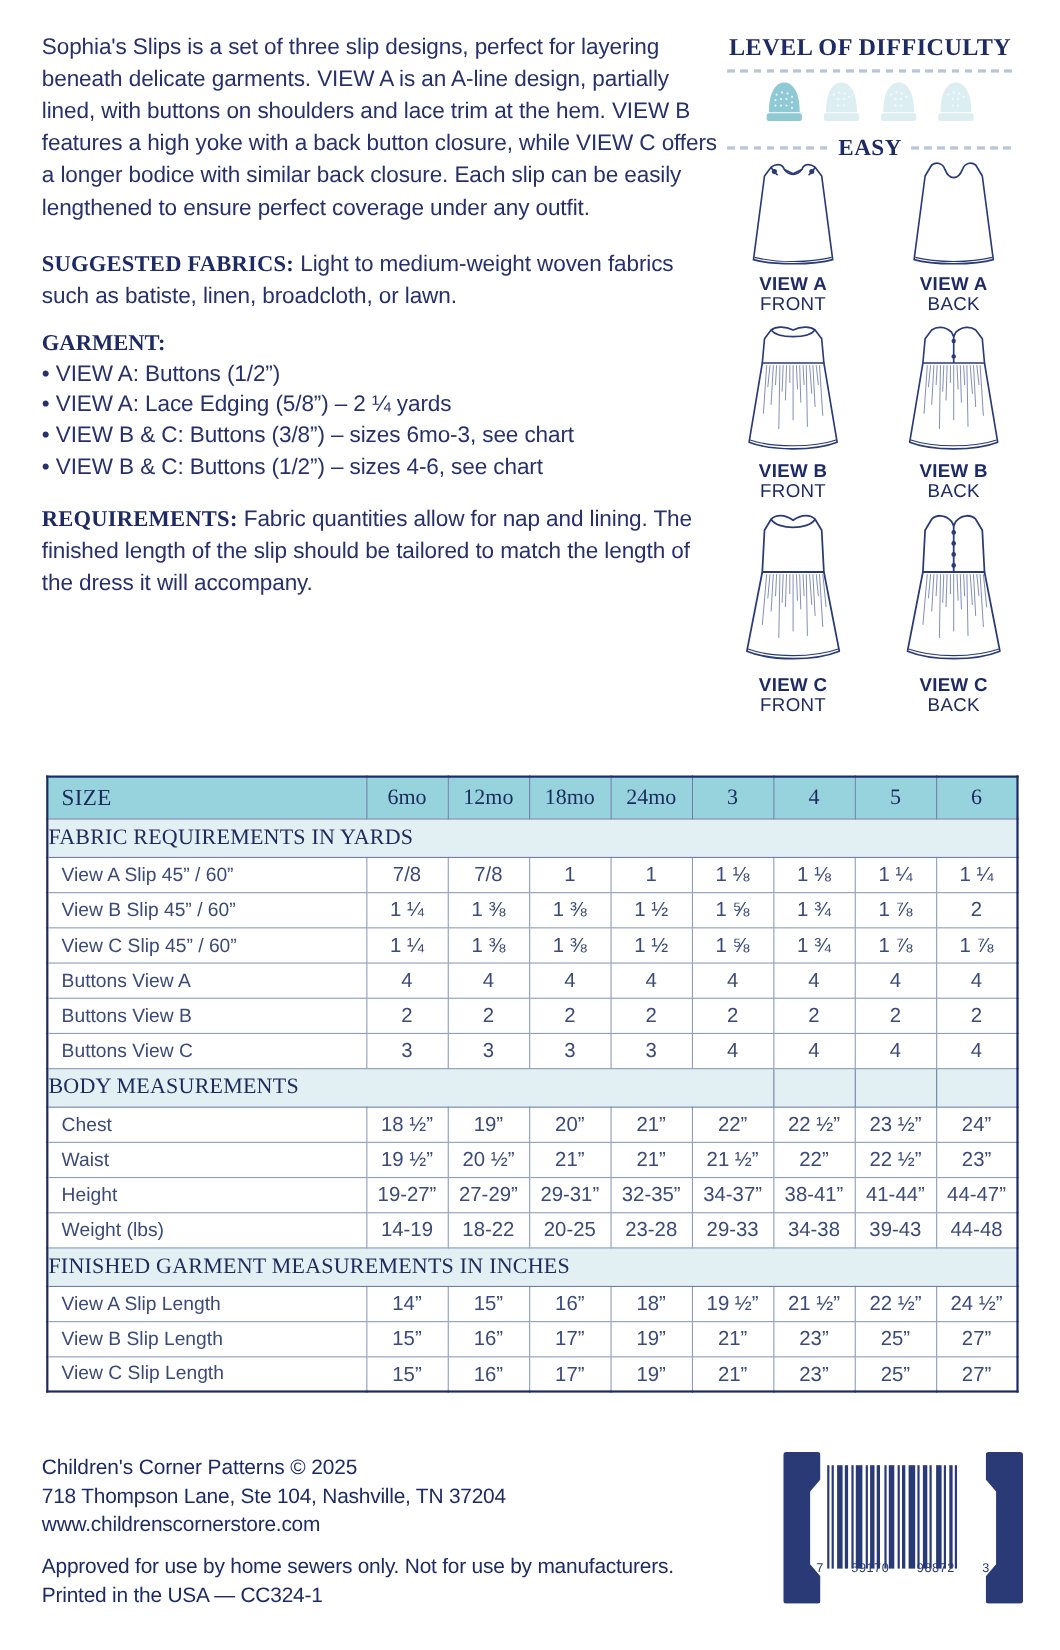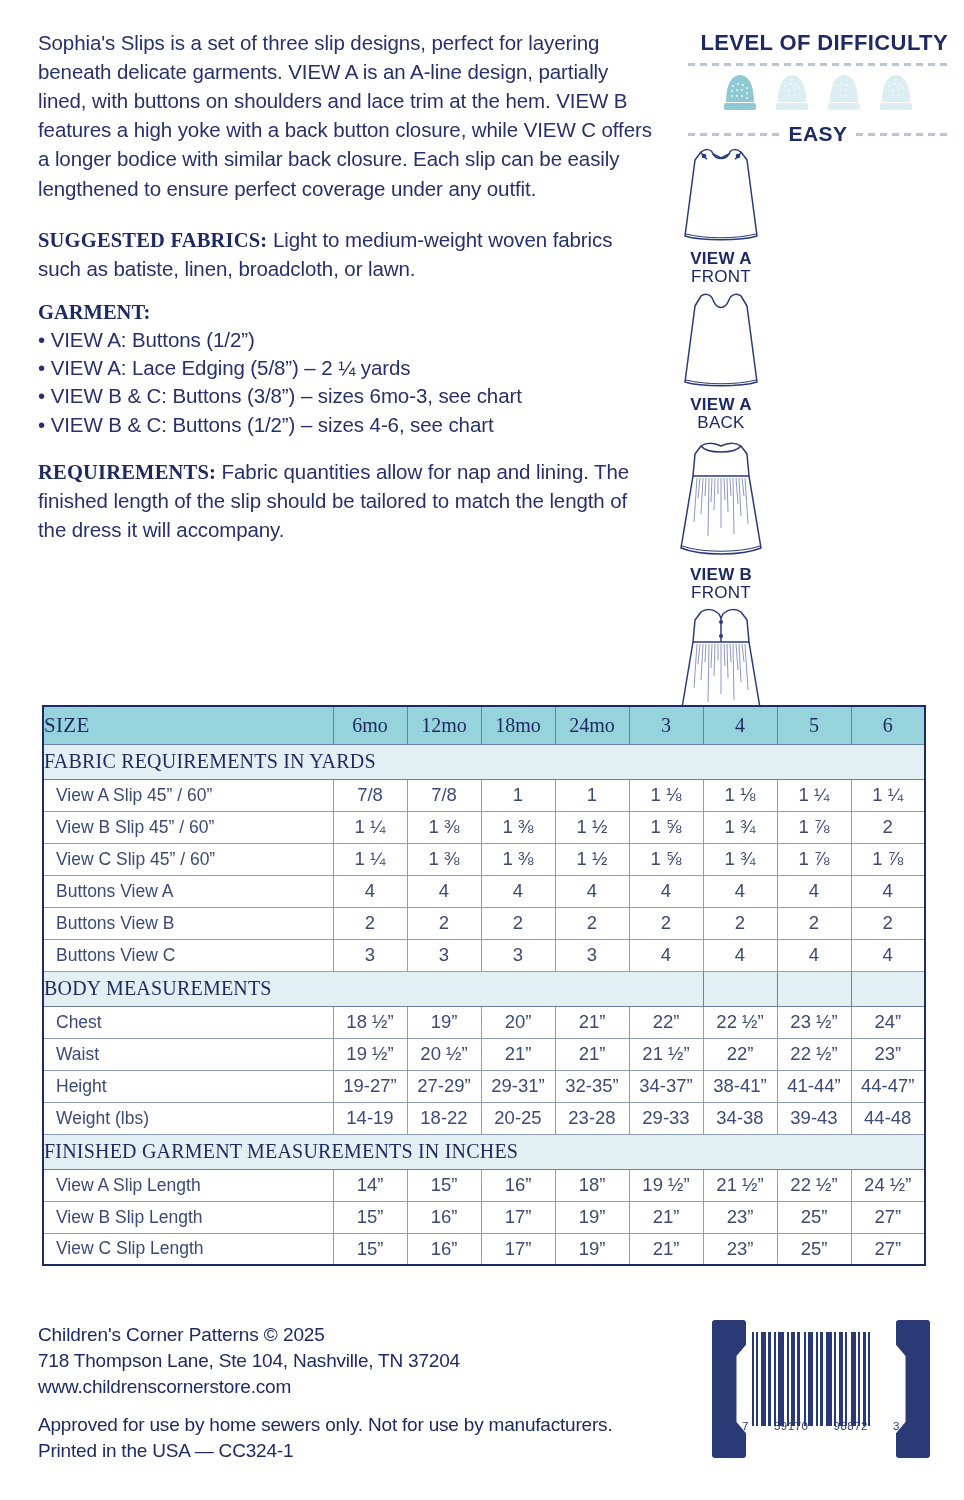--- a/index.html
+++ b/index.html
@@ -55,41 +55,41 @@
     margin-bottom:2px;
   }
   .notion-item {
     font-size:20.5px;
     line-height:1.38;
     color:#27306b;
     letter-spacing:-0.1px;
   }
 
   
-  .difficulty { position:absolute; right:16px; top:30px; width:260px; text-align:right; }
+  .difficulty { position:absolute; right:43px; top:30px; width:260px; text-align:center;font-family:Liberation Serif, serif; }
   .diff-title {
     font-size:22px; font-weight:700; letter-spacing:0.4px;
     color:#1e2a63; white-space:nowrap;
   }
   .dash-rule {
     height:3px; margin:7px 0 6px 0;
     background-image:repeating-linear-gradient(to right,#b9c6d8 0 7px, transparent 7px 12px);
   }
   .thimbles { display:flex; justify-content:center; gap:12px; margin:2px 0 4px 0; }
   .thimble { width:40px; height:46px; }
   .easy-row { display:flex; align-items:center; gap:8px; justify-content:center; }
   .easy-dash {
     flex:1; height:3px;
     background-image:repeating-linear-gradient(to right,#b9c6d8 0 7px, transparent 7px 12px);
   }
   .easy-label { font-size:21px; font-weight:700; letter-spacing:0.5px; }
 
   
   .views { position:absolute; right:16px; top:140px; width:300px; }
-  .view-row { display:flex; justify-content:flex-start;flex-direction:column; }
+  .view-row { display:flex; justify-content:flex-start; }
   .view-cell { width:146px; text-align:center; }
   .view-art { display:flex; justify-content:center; align-items:flex-end; }
   .view-label {
     font-size:17px; font-weight:700; line-height:1.06;
     letter-spacing:0.3px; margin-top:2px;
   }
   .view-label .sub { font-weight:400; }
 
   
   .chart { position:absolute; left:42px; top:705px; width:884px; }
@@ -111,20 +111,21 @@
     font-family:"Liberation Serif", serif;
     font-weight:700;
     font-size:20px;
     height:38px;
     text-align:center;
     border-bottom:2.5px solid #1e2a63;
     border-color:#1e2a63;
   }
   .hdr-row th.lbl {
     text-align:left;
+    padding-left:12px;
     font-size:21px;
     letter-spacing:0.3px;
   }
   .section-row td {
     background:#e2eff3;
     font-family:"Liberation Serif", serif;
     font-weight:700;
     font-size:20px;
     color:#1c2a5e;
     height:35px;

